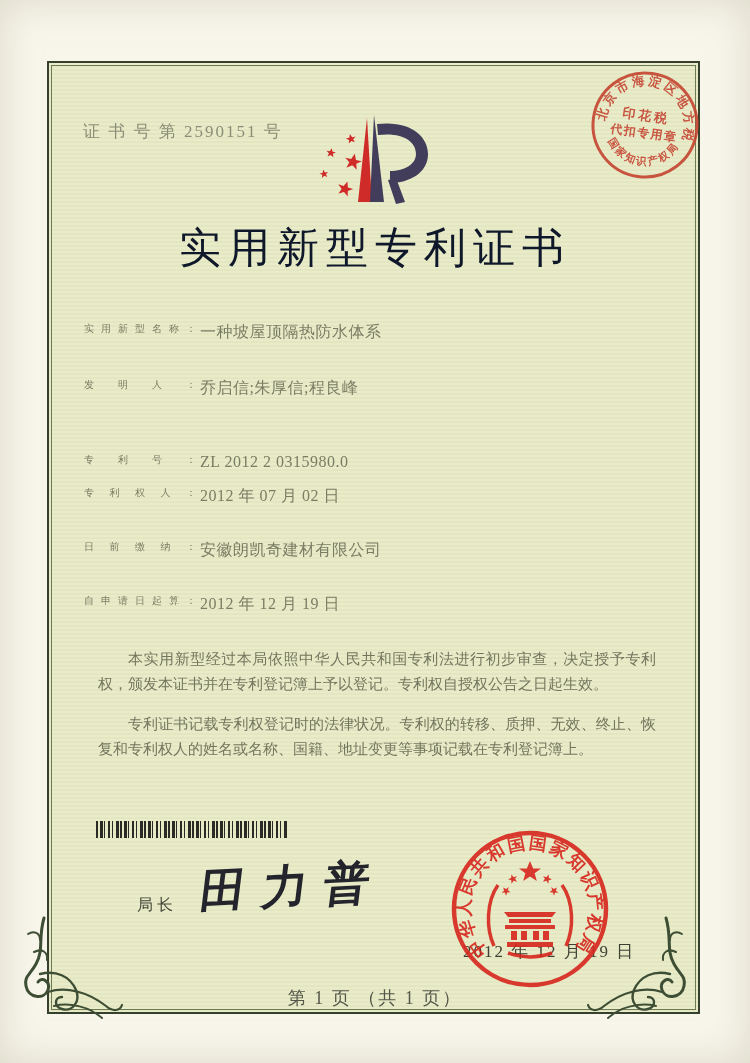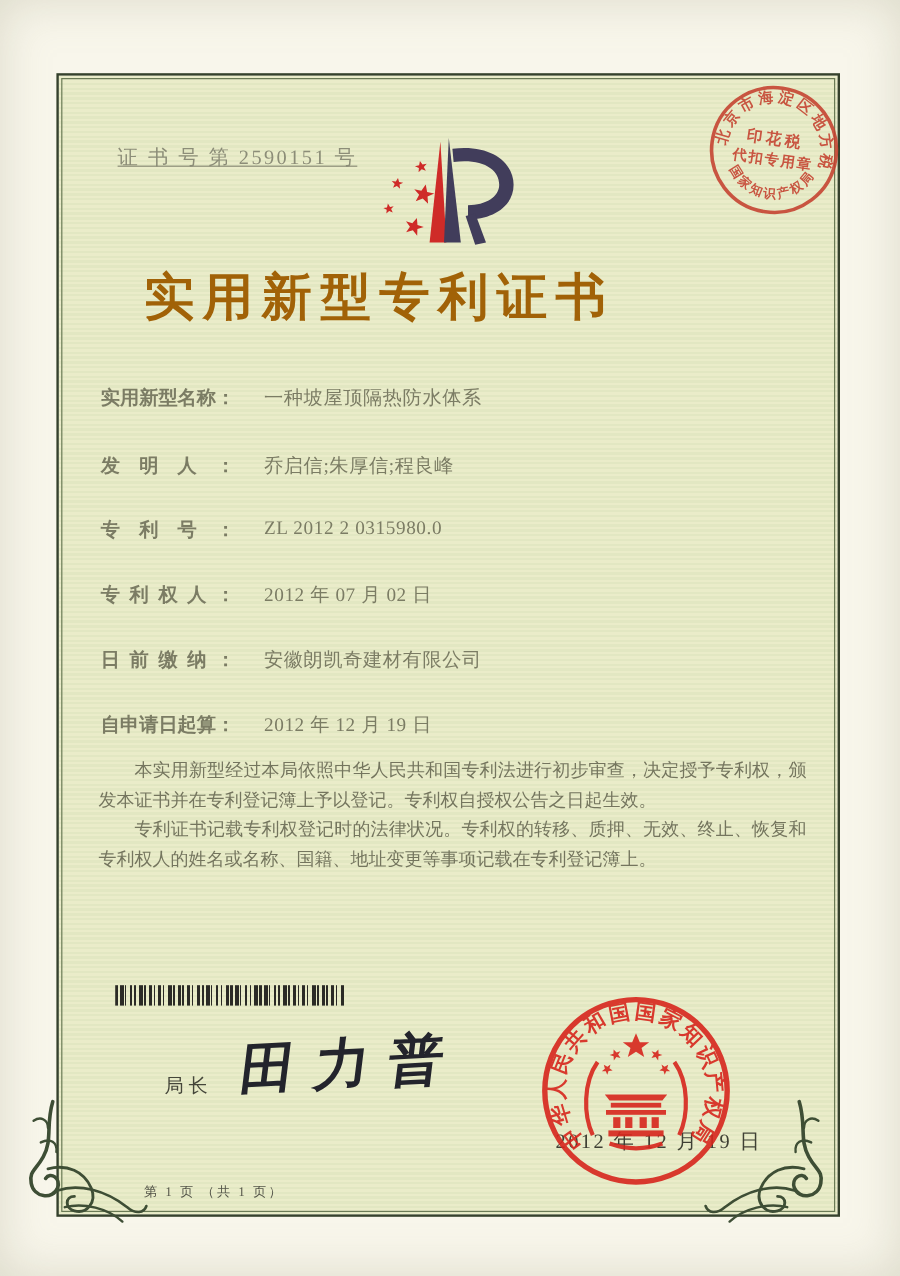--- a/index.html
+++ b/index.html
@@ -10,39 +10,39 @@
     font-family:"Liberation Serif","DejaVu Serif",serif;
   }
   .frame{
     position:absolute;left:47px;top:61px;width:653px;height:953px;
     border:2.5px solid #35412c;
     background:repeating-linear-gradient(180deg,#eaecc9 0px,#eaecc9 2px,#e2e7c2 2px,#e2e7c2 4px);
     box-sizing:border-box;
   }
   .frame-inner{position:absolute;inset:2px;border:1px solid #6a7a55;}
   .abs{position:absolute;}
-  .cert-no{left:98px;top:120px;font-size:17px;letter-spacing:2px;color:#8c8d78;text-decoration:underline;}
-  .title{left:120px;top:220px;width:510px;text-align:left;font-size:42px;font-weight:700;
-         color:#a16207;letter-spacing:7px;}
+  .cert-no{left:83px;top:120px;font-size:17px;letter-spacing:2px;color:#8c8d78;}
+  .title{left:120px;top:220px;width:510px;text-align:center;font-size:42px;font-weight:400;
+         color:#0f172a;letter-spacing:7px;}
   .field{left:84px;height:26px;white-space:nowrap;color:#7b7c64;}
-  .f-label{display:inline-block;width:112px;font-size:16px;text-align:justify;text-align-last:justify;vertical-align:top;font-weight:bold;}
-  .f-value{margin-left:20px;font-size:16px;letter-spacing:.5px;}
+  .f-label{display:inline-block;width:112px;font-size:10px;text-align:justify;text-align-last:justify;vertical-align:top;}
+  .f-value{margin-left:0;font-size:16px;letter-spacing:.5px;}
   .paras{left:82px;top:631px;width:590px;font-size:15px;line-height:24.5px;color:#74755e;text-align:justify;}
-  .paras p{margin:0;text-indent:2em;}
+  .paras p{margin:16px;text-indent:2em;}
   .barcode{left:96px;top:821px;width:192px;height:17px;
     background:repeating-linear-gradient(90deg,
       #2b2b26 0 2px,transparent 2px 4px,#2b2b26 4px 7px,transparent 7px 8px,
       #2b2b26 8px 9px,transparent 9px 12px,#2b2b26 12px 14px,transparent 14px 16px,
       #2b2b26 16px 17px,transparent 17px 20px,#2b2b26 20px 23px,transparent 23px 24px);
   }
   .director{left:137px;top:895px;font-size:16px;letter-spacing:4px;color:#45463a;}
   .sig-name{left:200px;top:856px;font-size:46px;font-weight:700;color:#23242c;
     letter-spacing:16px;transform:rotate(-3deg) skewX(-10deg);white-space:nowrap;}
   .seal-date{left:463px;top:940px;font-size:17px;letter-spacing:2px;color:#3f4034;white-space:nowrap;}
-  .footer{left:120px;top:986px;width:510px;font-size:11px;letter-spacing:2px;color:#55564a;}
+  .footer{left:120px;top:986px;width:510px;text-align:center;font-size:18px;letter-spacing:2px;color:#55564a;}
   .orn{width:110px;height:110px;}
   svg text{font-family:"Liberation Serif","DejaVu Serif",serif;}
 </style>
 </head>
 <body>
 
 <div class="frame">
   <div class="frame-inner"></div>
 </div>
 
@@ -86,21 +86,21 @@
 <div class="abs title">实用新型专利证书</div>
 
 <div class="abs field" style="top:322px">
   <span class="f-label">实用新型名称：</span>
   <span class="f-value">一种坡屋顶隔热防水体系</span>
 </div>
 <div class="abs field" style="top:378px">
   <span class="f-label">发明人：</span>
   <span class="f-value">乔启信;朱厚信;程良峰</span>
 </div>
-<div class="abs field" style="top:432px">
+<div class="abs field" style="top:453px">
   <span class="f-label">专利号：</span>
   <span class="f-value">ZL 2012 2 0315980.0</span>
 </div>
 <div class="abs field" style="top:486px">
   <span class="f-label">专利权人：</span>
   <span class="f-value">2012 年 07 月 02 日</span>
 </div>
 <div class="abs field" style="top:540px">
   <span class="f-label">日前缴纳：</span>
   <span class="f-value">安徽朗凯奇建材有限公司</span>

